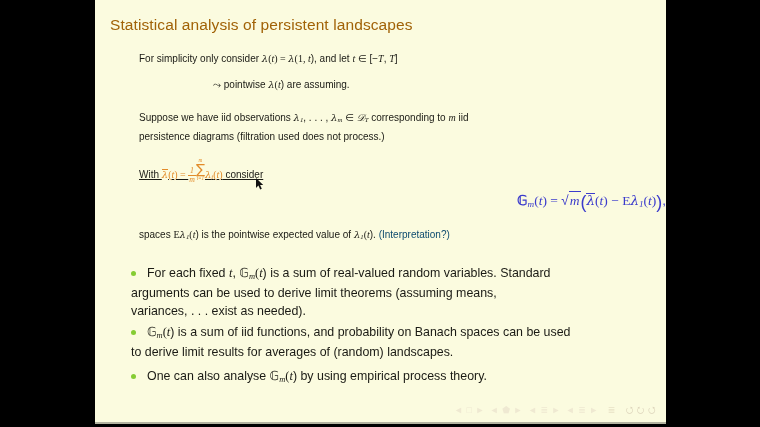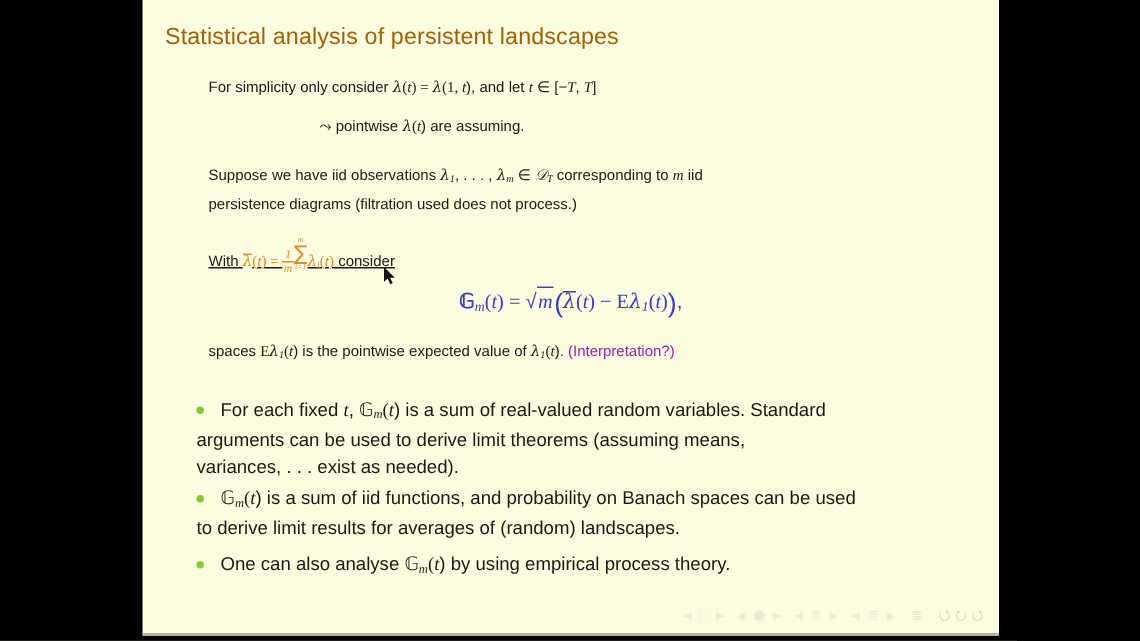--- a/index.html
+++ b/index.html
@@ -96,29 +96,29 @@
   
   .sqrt { display: inline-block; position: relative; }
   .sqrt > .radicand {
     border-top: 1px solid currentColor;
     padding: 1px 1px 0 1px;
     display: inline-block;
   }
 
   
   .orange  { color: #e28b2a; }
-  .blue    { color: #a21caf; }
+  .blue    { color: #0c4a6e; }
   .bigpar  { font-size: 1.32em; vertical-align: -0.16em; }
 
   
   .display-eq {
     position: absolute;
     left: 0;
     width: 571px;
-    text-align: center;
+    text-align: right;
     font-size: 13.5px;
     color: #3b3bcc;
   }
 
   
   .bullet-block {
     position: absolute;
     color: #1a1a14;
     font-size: 12.4px;
     line-height: 17.5px;

